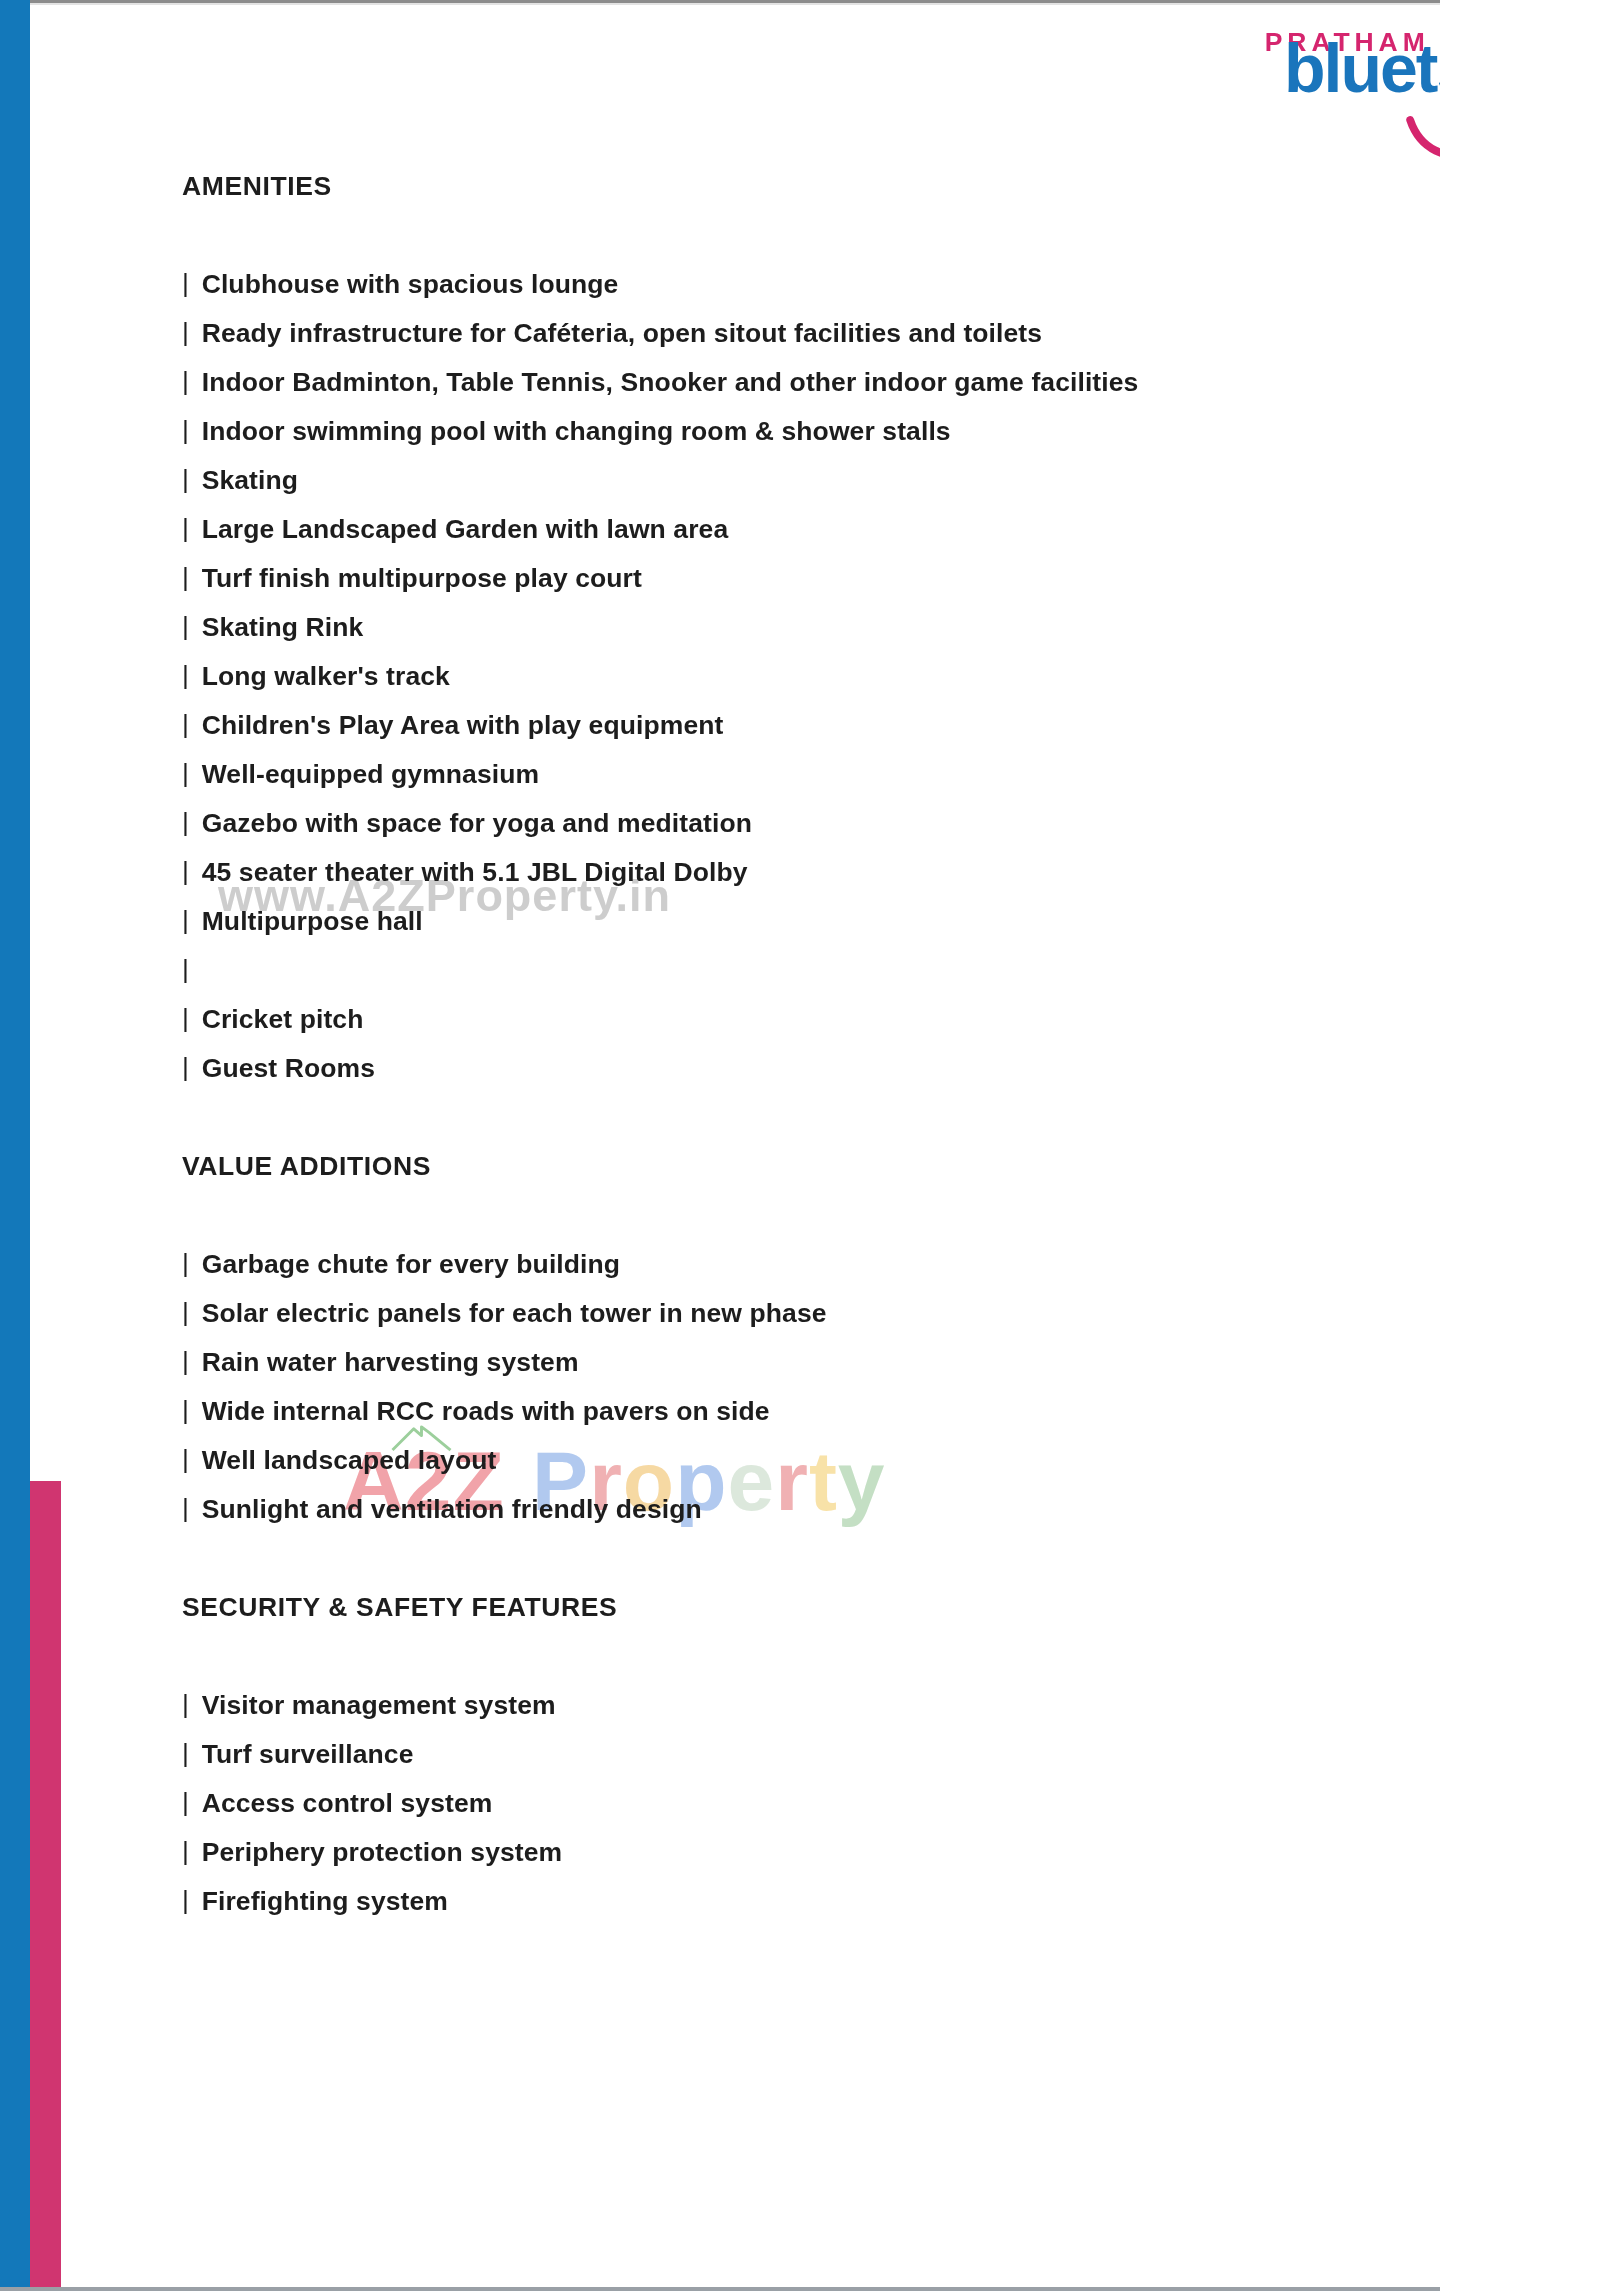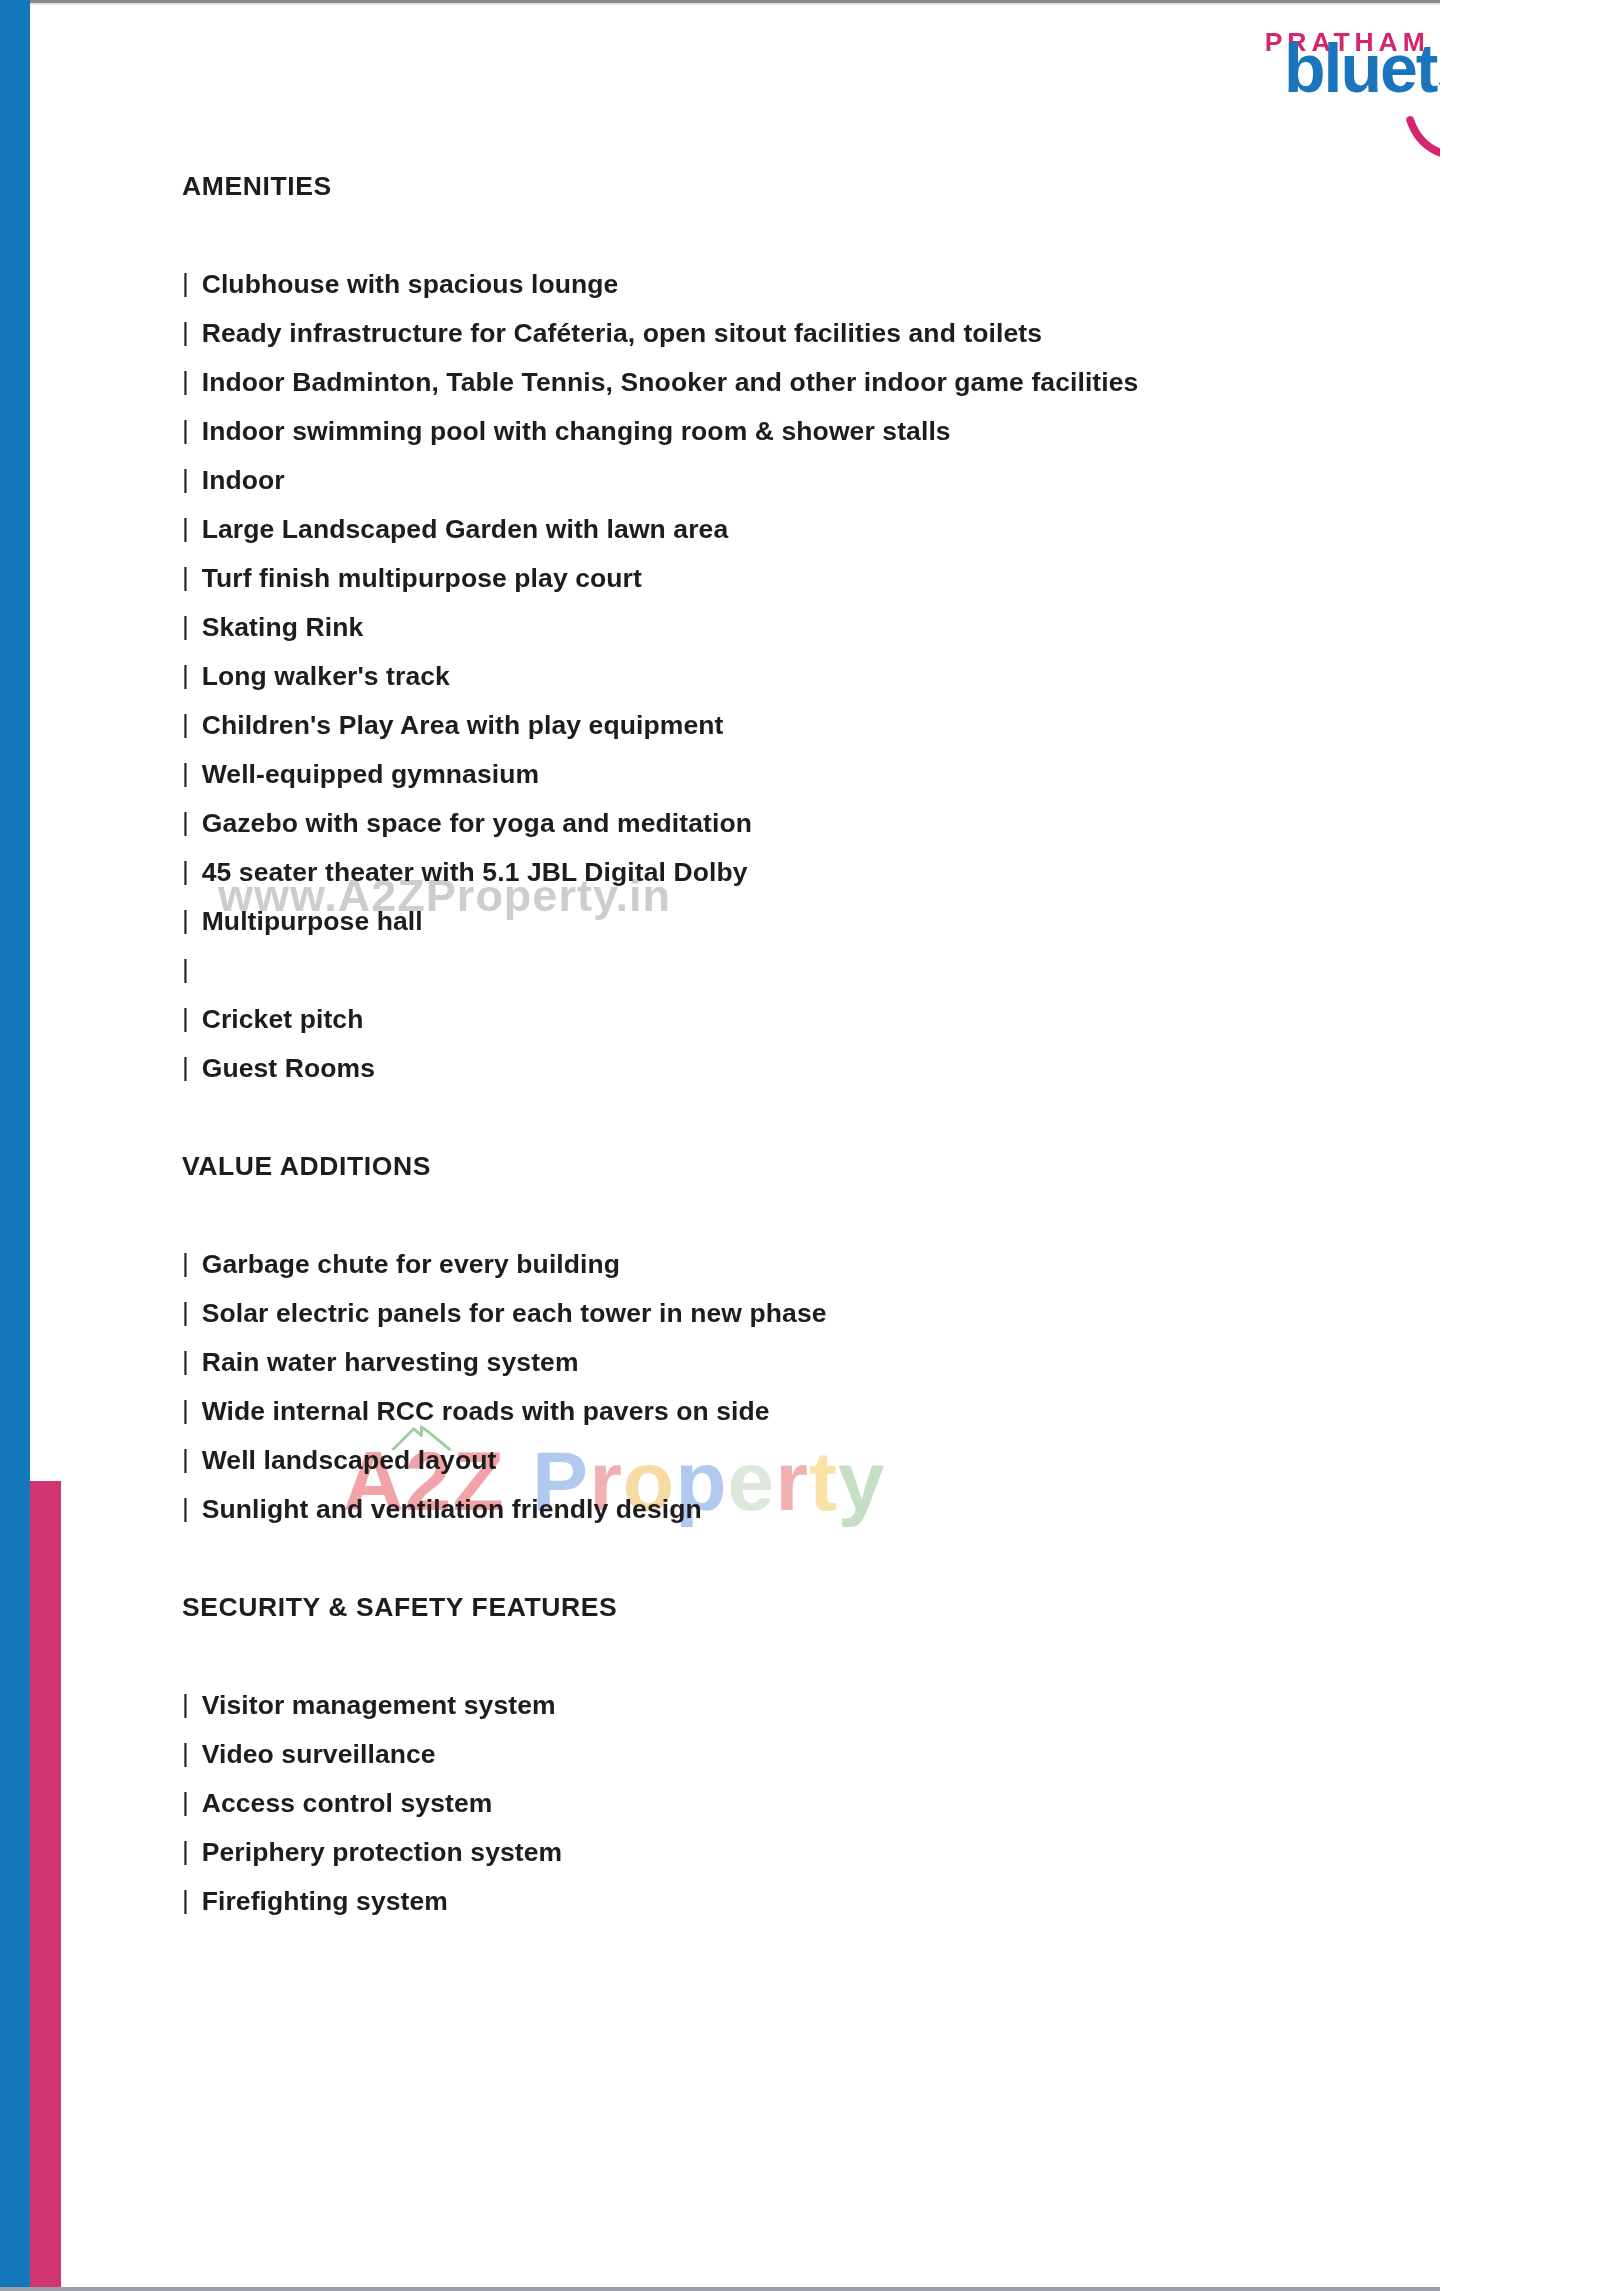--- a/index.html
+++ b/index.html
@@ -91,21 +91,21 @@
       <div class="line item">
         <span class="bullet">|</span>
         <span>Indoor Badminton, Table Tennis, Snooker and other indoor game facilities</span>
       </div>
       <div class="line item">
         <span class="bullet">|</span>
         <span>Indoor swimming pool with changing room &amp; shower stalls</span>
       </div>
       <div class="line item">
         <span class="bullet">|</span>
-        <span>Indoor</span>
+        <span>Skating</span>
       </div>
       <div class="line item">
         <span class="bullet">|</span>
         <span>Large Landscaped Garden with lawn area</span>
       </div>
       <div class="line item">
         <span class="bullet">|</span>
         <span>Turf finish multipurpose play court</span>
       </div>
       <div class="line item">
@@ -176,21 +176,21 @@
       </div>
       <div class="spacer"></div>
       <div class="line heading">SECURITY &amp; SAFETY FEATURES</div>
       <div class="spacer"></div>
       <div class="line item">
         <span class="bullet">|</span>
         <span>Visitor management system</span>
       </div>
       <div class="line item">
         <span class="bullet">|</span>
-        <span>Video surveillance</span>
+        <span>Turf surveillance</span>
       </div>
       <div class="line item">
         <span class="bullet">|</span>
         <span>Access control system</span>
       </div>
       <div class="line item">
         <span class="bullet">|</span>
         <span>Periphery protection system</span>
       </div>
       <div class="line item">

